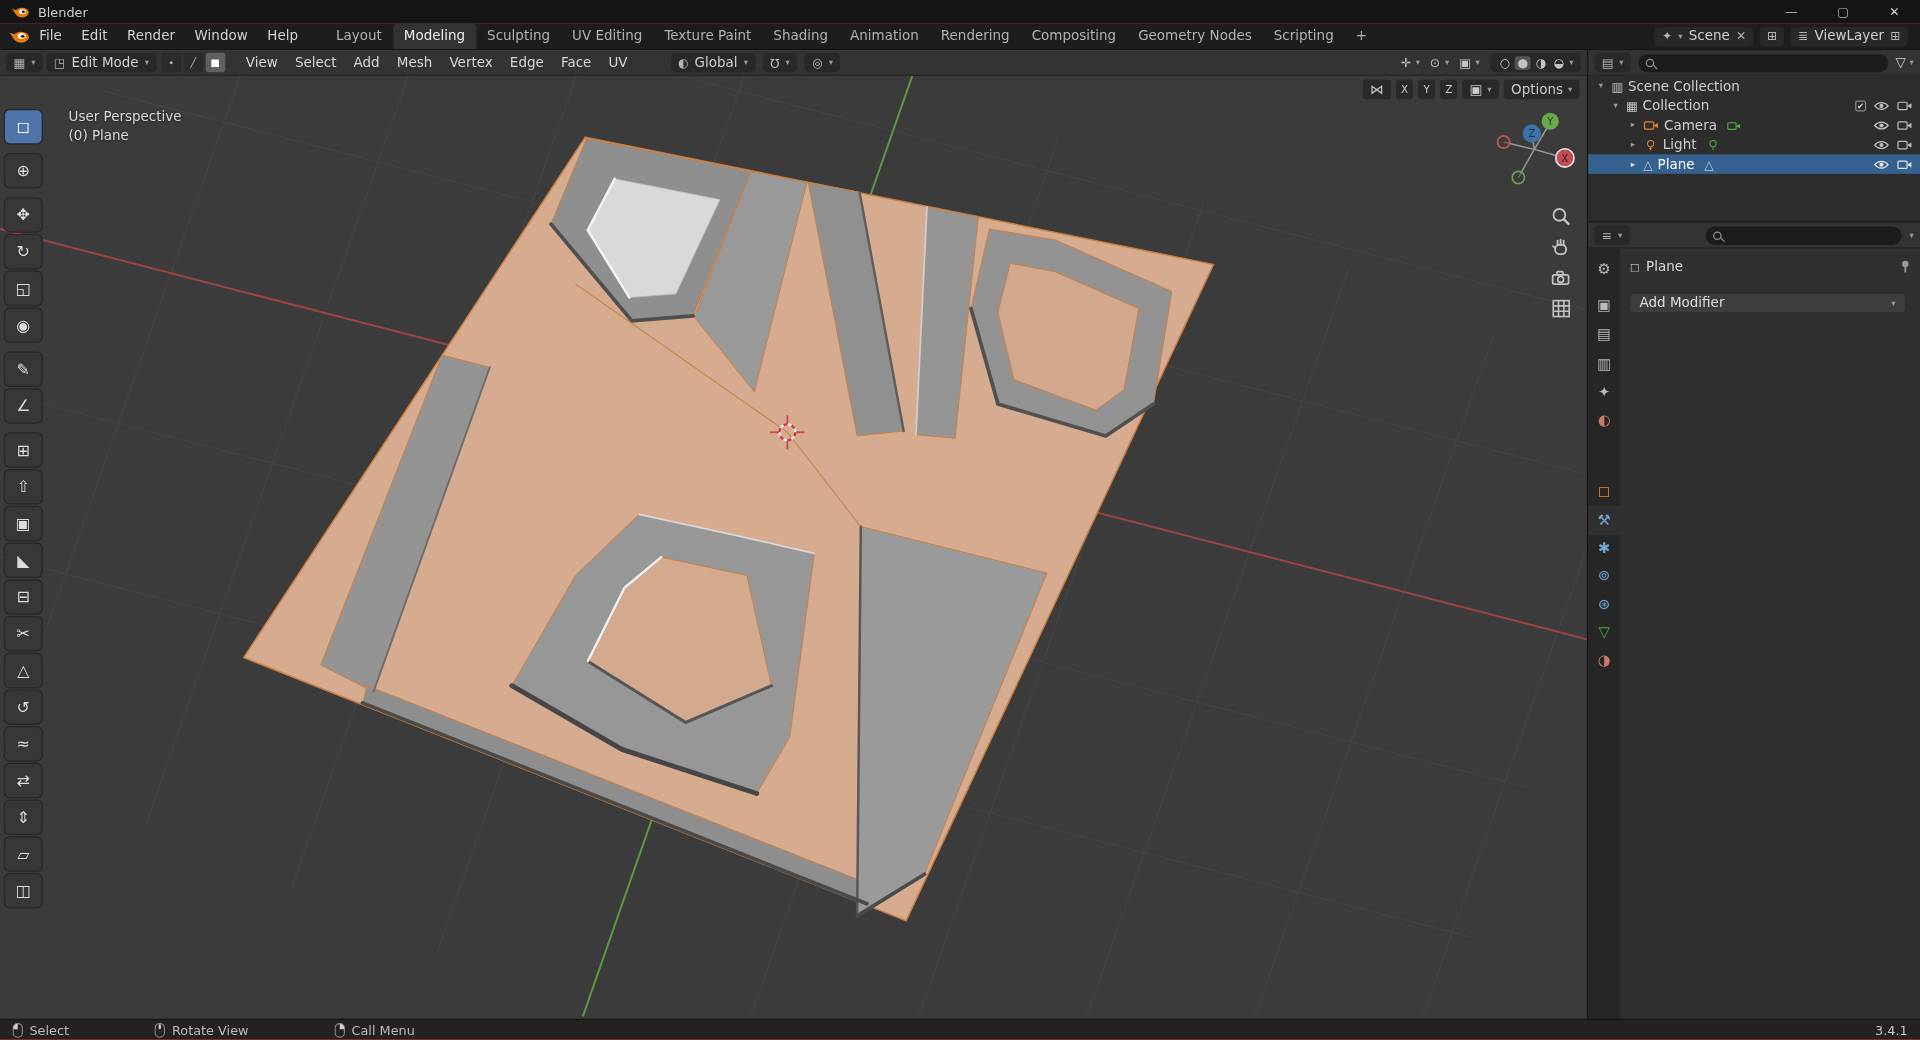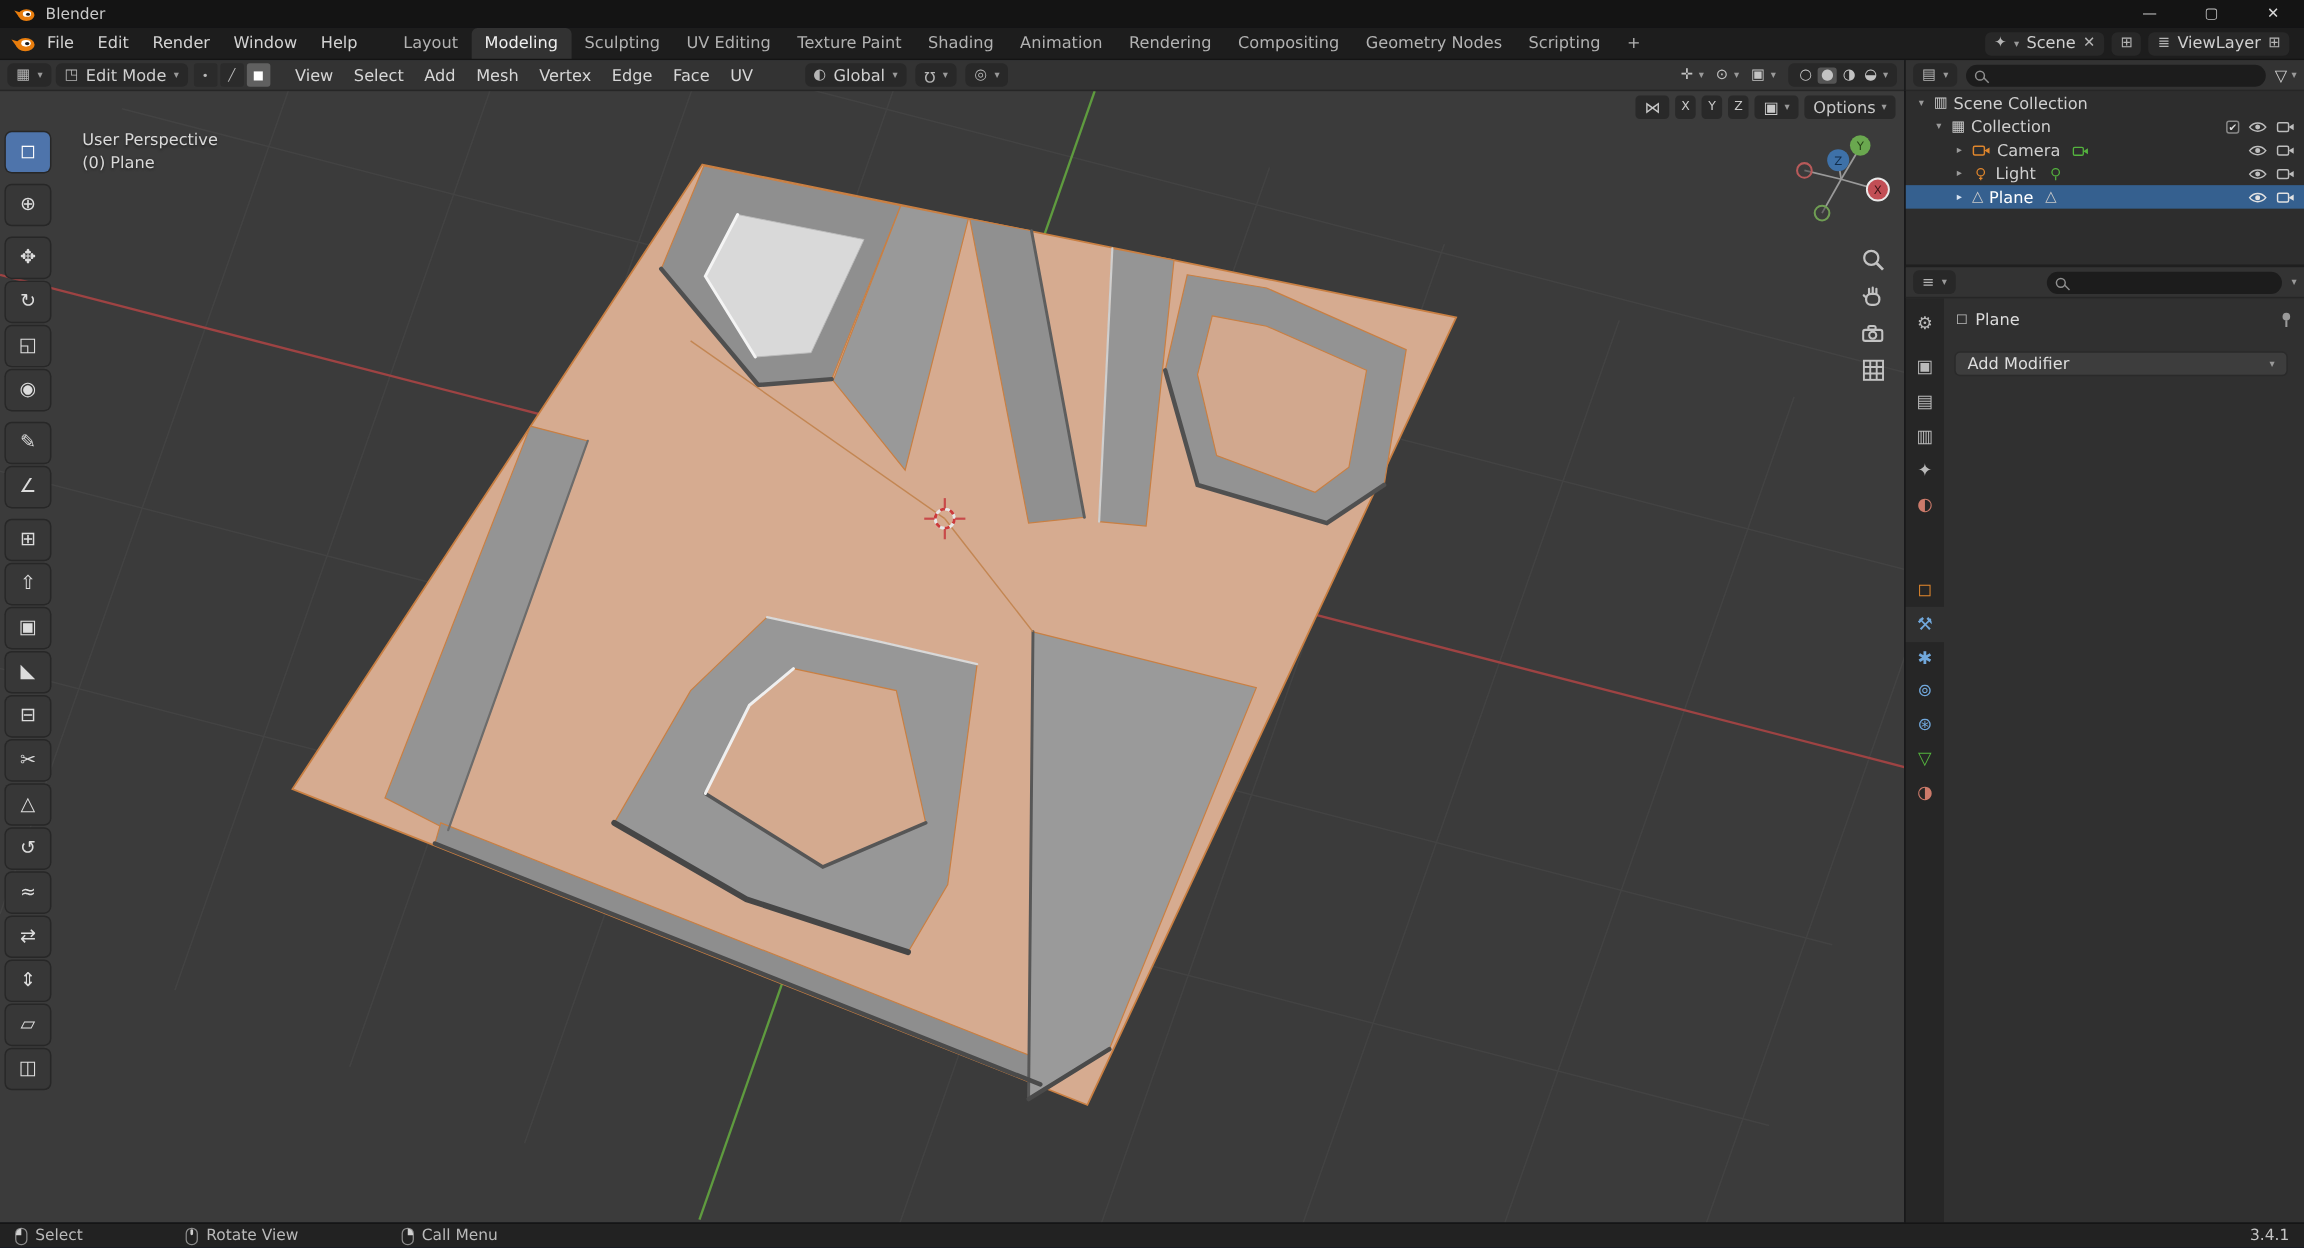--- a/index.html
+++ b/index.html
@@ -1,17 +1,17 @@
 <!DOCTYPE html>
 <html><head>
 <meta charset="utf-8">
 <style>
   *{box-sizing:border-box;margin:0;padding:0}
   html,body{background:#000}
-  #stage{position:relative;width:1920px;height:1040px;overflow:hidden;background:#0f172a}
+  #stage{position:relative;width:1920px;height:1040px;overflow:hidden;background:#ef4444}
   #app{position:absolute;top:0;left:0;width:1568px;height:849px;
        transform:scale(1.22449);transform-origin:0 0;
        font-family:"DejaVu Sans","Liberation Sans",sans-serif;font-size:11px;color:#cfcfcf;
        user-select:none}
   
   #titlebar{height:19px;background:#141414;display:flex;align-items:center;padding-left:8px;gap:7px}
   #titlebar .title{color:#c9c9c9;font-size:10.5px}
   .win-btns{margin-left:auto;display:flex;height:100%}
   .win-btn{width:42px;display:flex;align-items:center;justify-content:center;color:#bdbdbd;font-size:10px}
   .win-btn.close{color:#d9d9d9}

